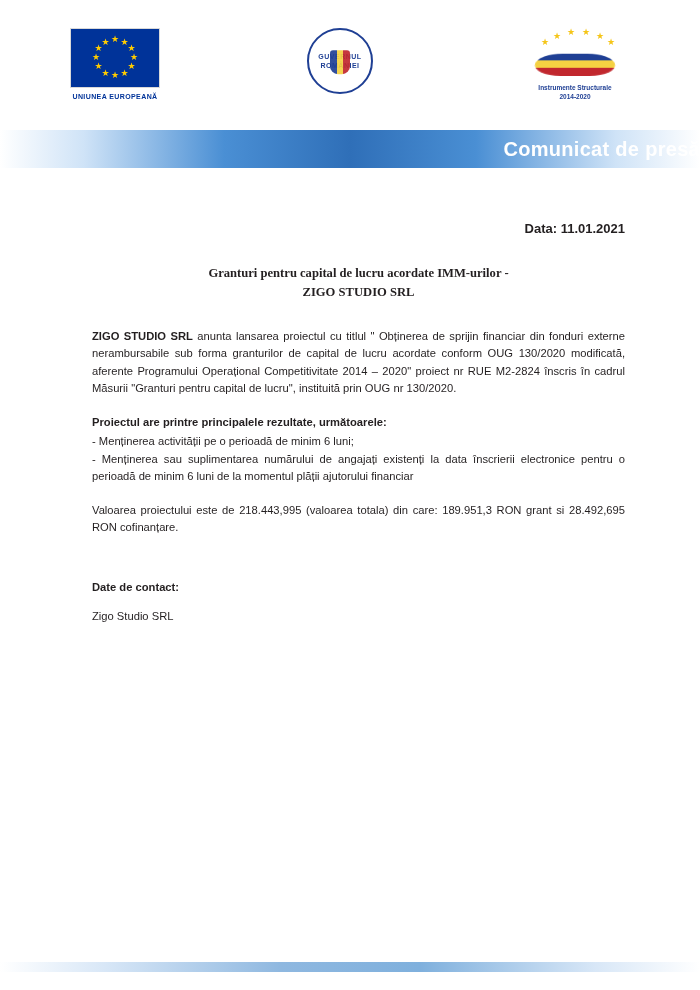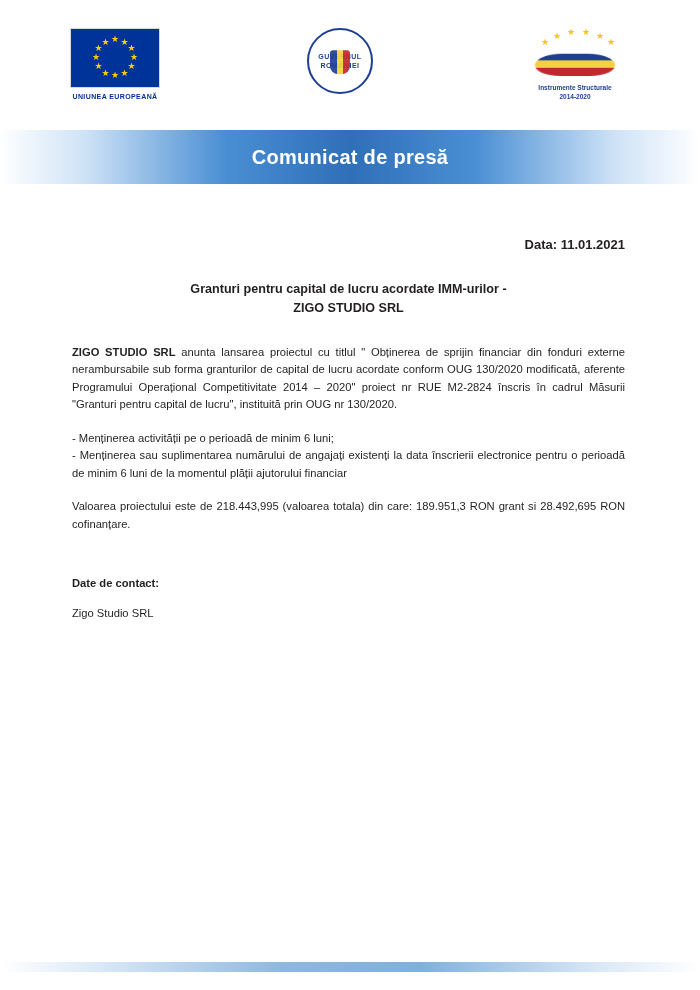--- a/index.html
+++ b/index.html
@@ -127,54 +127,56 @@
     font-size: 6.5px;
     font-weight: bold;
     color: #1f3f94;
     text-align: center;
     line-height: 9px;
   }
 
   
   .banner {
     position: relative;
-    height: 54px;
+    height: 38px;
     background: linear-gradient(90deg, #ffffff 0%, #cfe3f7 12%, #4a8fd4 32%, #2f6fb8 50%, #4a8fd4 68%, #cfe3f7 88%, #ffffff 100%);
     display: flex;
     align-items: center;
-    justify-content: center;
+    justify-content: flex-end;
     margin-top: 10px;
   }
   .banner-title {
     color: #ffffff;
     font-size: 20px;
     font-weight: bold;
     letter-spacing: 0.3px;
   }
 
   
   .doc {
     padding: 52px 75px 0 72px;
     box-sizing: border-box;
     font-size: 11.2px;
     line-height: 17.5px;
     text-align: justify;
+    margin-left: 20px;
   }
   .date-line {
     text-align: right;
     font-weight: bold;
     font-size: 13px;
     margin-bottom: 26px;
   }
   .doc-title {
     text-align: center;
     font-weight: bold;
     font-size: 12.6px;
     line-height: 19px;
     margin-bottom: 26px;
+    font-family: Liberation Serif, serif;
   }
   .para {
     margin-bottom: 16px;
   }
   .para.tight {
     margin-bottom: 2px;
   }
   .para b {
     font-weight: bold;
   }
@@ -274,20 +276,21 @@
     <span>ZIGO STUDIO SRL</span>
   </div>
 
   <div class="para">
     <b>ZIGO STUDIO SRL</b><span> anunta lansarea proiectul cu titlul " Obținerea de sprijin financiar din fonduri externe nerambursabile sub forma granturilor de capital de lucru acordate conform OUG 130/2020 modificată, aferente Programului Operațional Competitivitate 2014 – 2020" proiect nr RUE M2-2824 înscris în cadrul Măsurii "Granturi pentru capital de lucru", instituită prin OUG nr 130/2020.</span>
   </div>
 
 
 
   <div class="list-block">
+    <div class="para tight"><b>Proiectul are printre principalele rezultate, următoarele:</b></div>
     <div class="list-line">- Menținerea activității pe o perioadă de minim 6 luni;</div>
     <div class="list-line">- Menținerea sau suplimentarea numărului de angajați existenți la data înscrierii electronice pentru o perioadă de minim 6 luni de la momentul plății ajutorului financiar</div>
   </div>
 
   <div class="para">Valoarea proiectului este de 218.443,995 (valoarea totala) din care: 189.951,3 RON grant si 28.492,695 RON cofinanțare.</div>
 
 
   <div class="contact-head">Date de contact:</div>
   <div class="contact-line">Zigo Studio SRL</div>
 </div>

